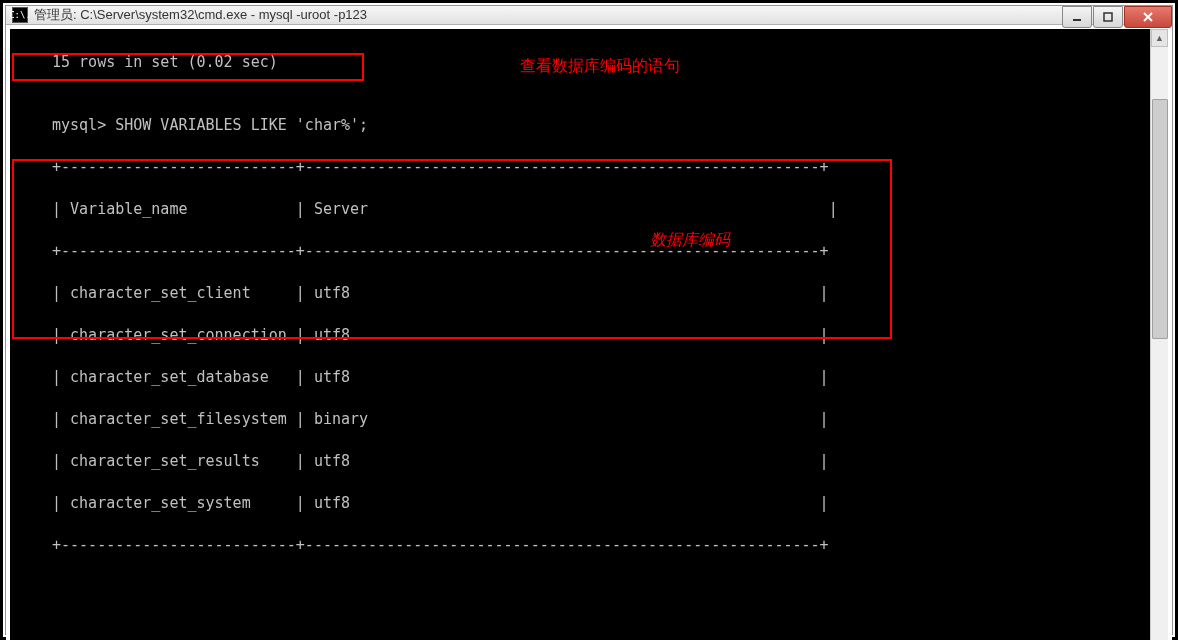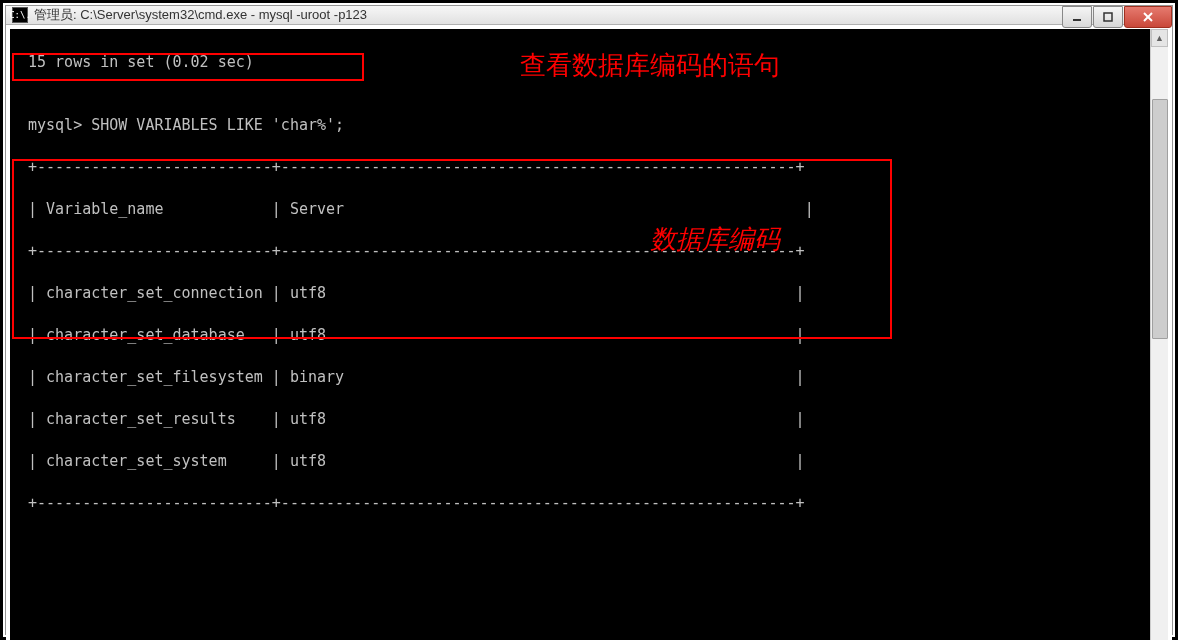--- a/index.html
+++ b/index.html
@@ -145,35 +145,36 @@
     .red-box-2 {
       left: 2px;
       top: 130px;
       width: 880px;
       height: 180px;
     }
     .red-annotation {
       position: absolute;
       color: #ff0000;
       font-family: "SimSun", "KaiTi", serif;
-      font-size: 26px;
+      font-size: 16px;
       font-weight: normal;
       pointer-events: none;
     }
     .ann-1 {
       left: 510px;
       top: 26px;
     }
     .ann-2 {
       left: 640px;
       top: 200px;
       font-style: italic;
     }
     .terminal-line {
       padding-left: 18px;
+      margin-left: 24px;
     }
   </style>
 </head>
 <body>
 
 <div class="outer-border">
   <div class="window">
     <div class="titlebar">
       <div class="titlebar-icon">C:\.</div>
       <span class="titlebar-text"><span>管理员: </span><span>C:\Server\system32\cmd.exe - mysql  -uroot -p123</span></span>
@@ -197,20 +198,21 @@
       </div>
     </div>
     <div class="terminal-area">
       <div class="terminal">
 <div class="terminal-line">15 rows in set (0.02 sec)</div>
 <div class="terminal-line"></div>
 <div class="terminal-line">mysql&gt; SHOW VARIABLES LIKE 'char%';</div>
 <div class="terminal-line">+--------------------------+---------------------------------------------------------+</div>
 <div class="terminal-line">| Variable_name            | Server                                                   |</div>
 <div class="terminal-line">+--------------------------+---------------------------------------------------------+</div>
+<div class="terminal-line">| character_set_client     | utf8                                                    |</div>
 <div class="terminal-line">| character_set_connection | utf8                                                    |</div>
 <div class="terminal-line">| character_set_database   | utf8                                                    |</div>
 <div class="terminal-line">| character_set_filesystem | binary                                                  |</div>
 <div class="terminal-line">| character_set_results    | utf8                                                    |</div>
 <div class="terminal-line">| character_set_system     | utf8                                                    |</div>
 <div class="terminal-line">+--------------------------+---------------------------------------------------------+</div>
 
 <div class="terminal-line"></div>
 
 

